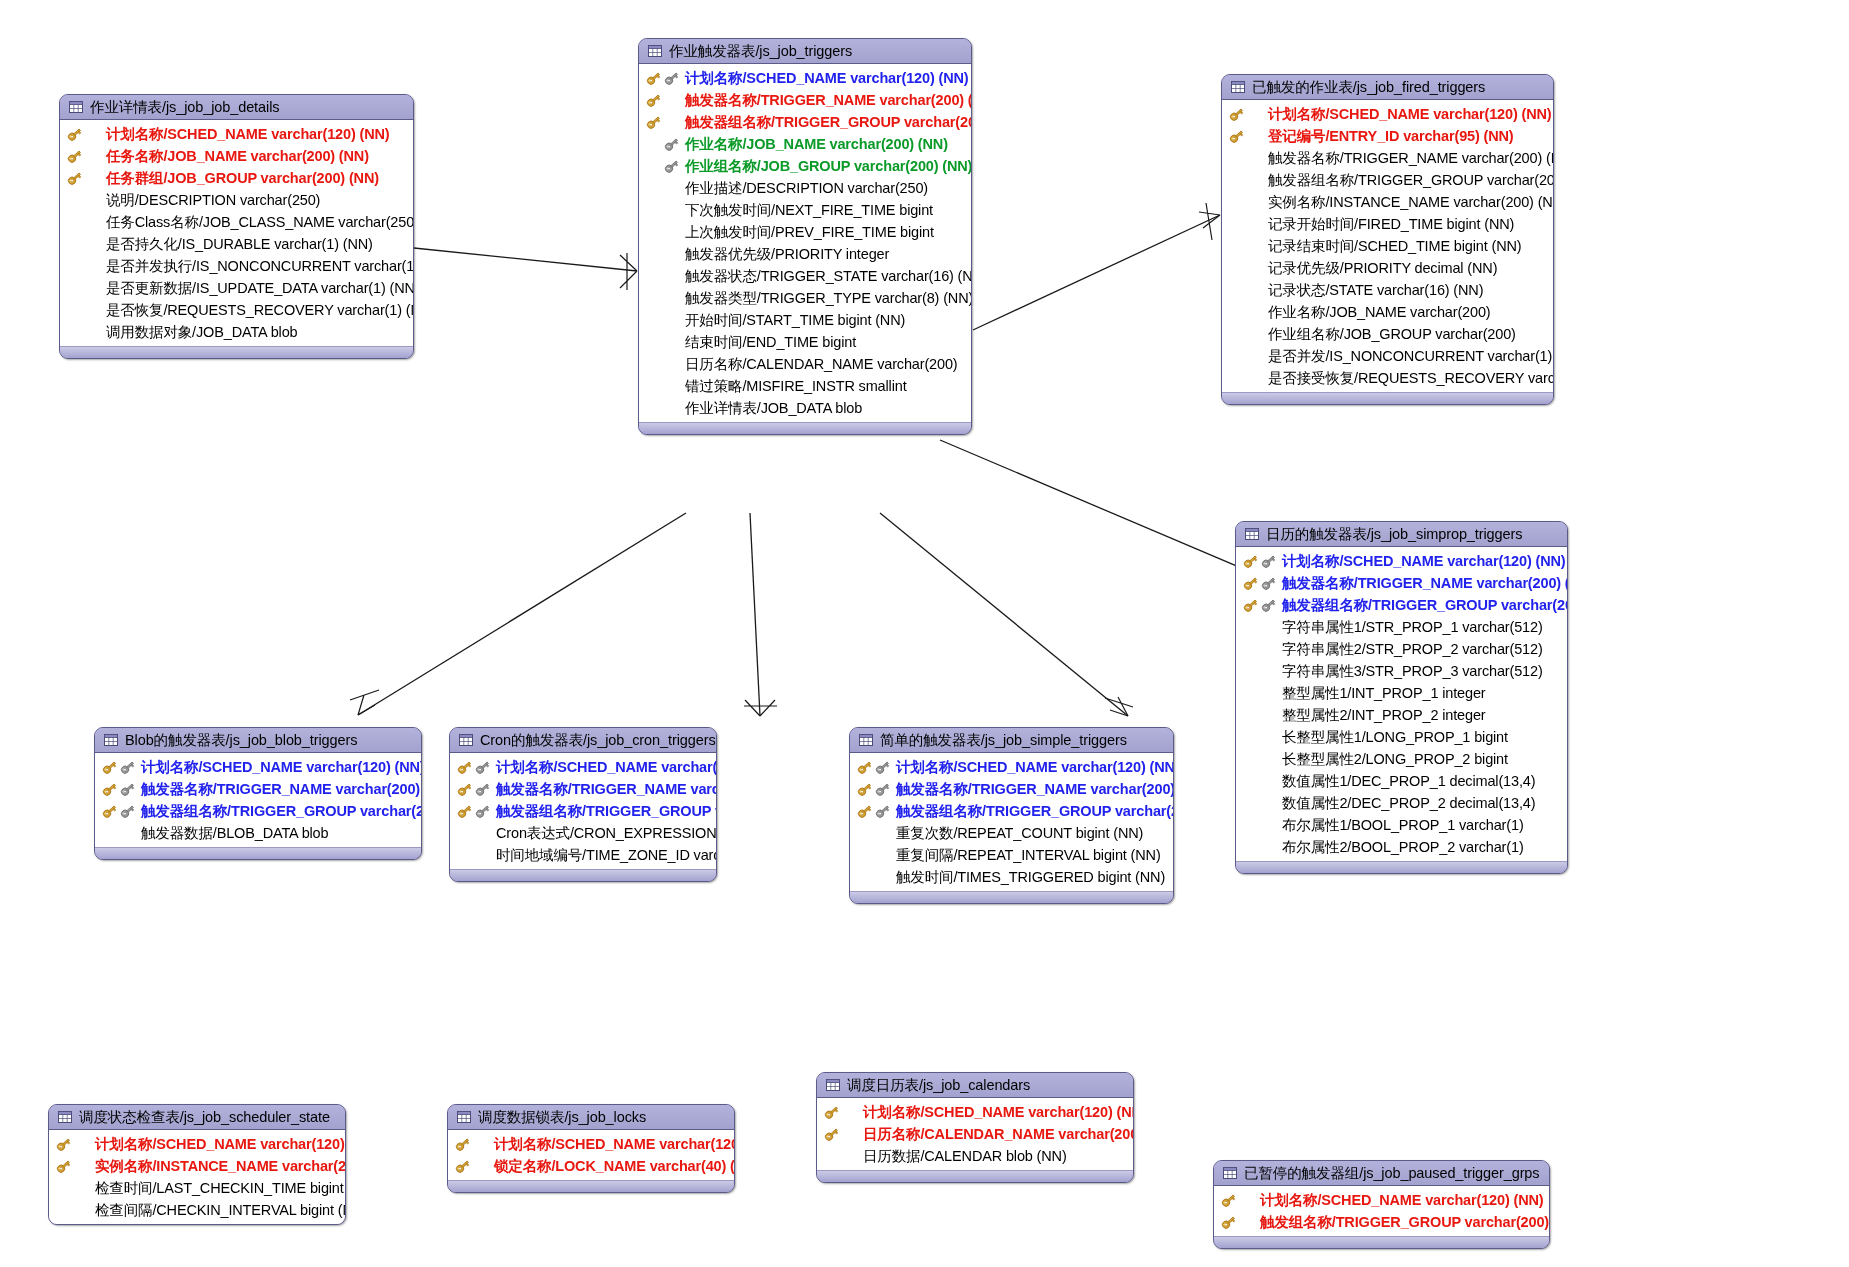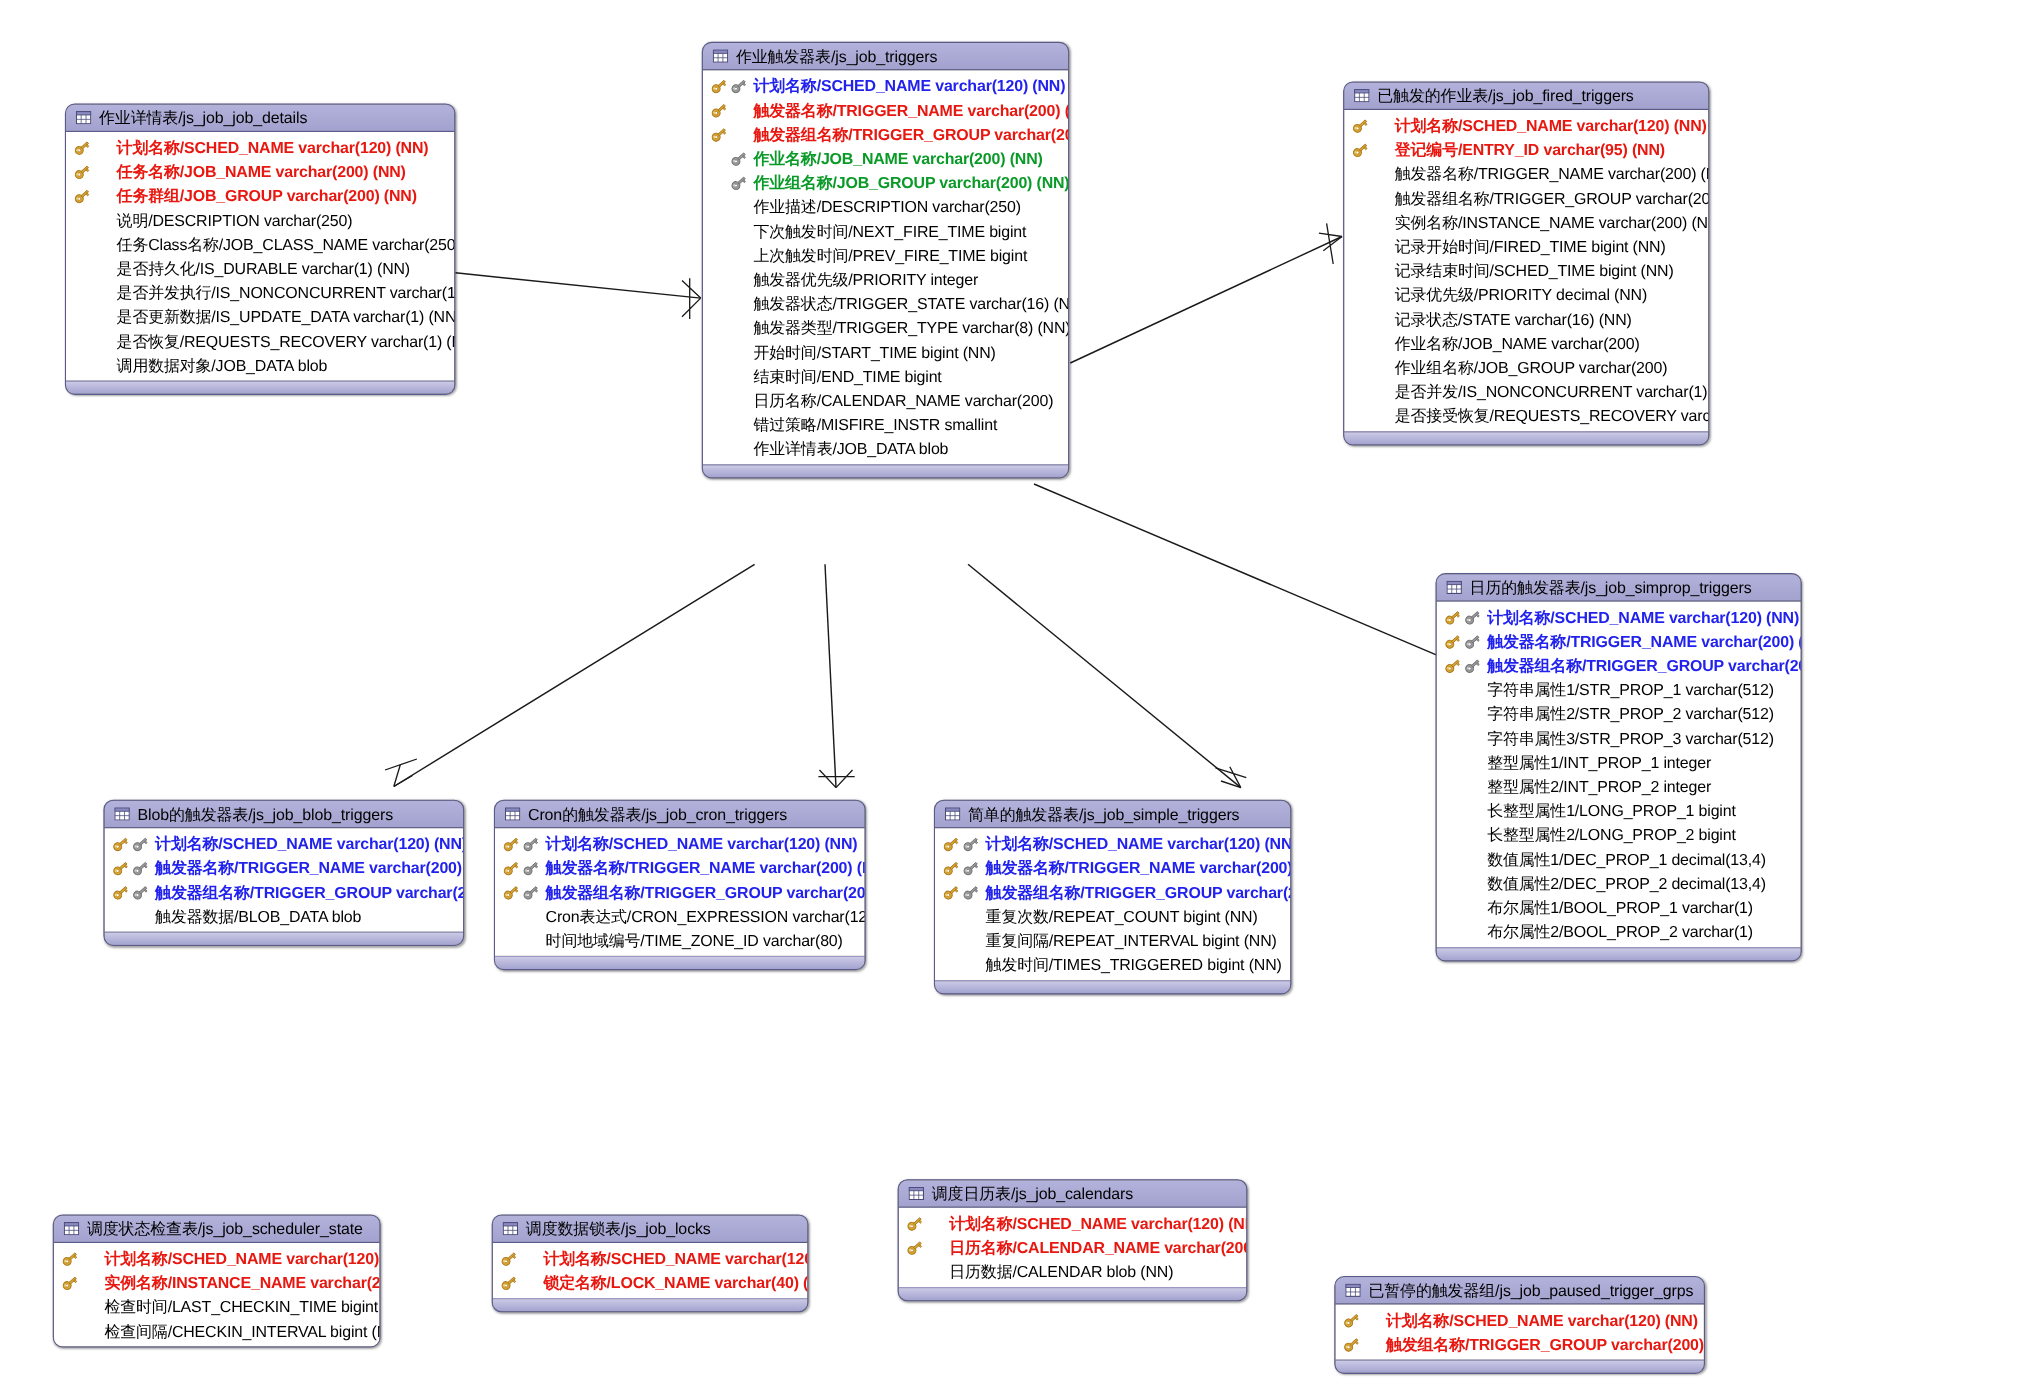--- a/index.html
+++ b/index.html
@@ -18,21 +18,21 @@
   #lines {
     position: absolute;
     left: 0; top: 0;
     width: 1849px; height: 1267px;
     pointer-events: none;
     z-index: 1;
   }
   .entity {
     position: absolute;
     z-index: 2;
-    background: #737373;
+    background: #c4b5fd;
     border: 1px solid #5b5b8a;
     border-radius: 9px;
     box-shadow: 1px 1px 2px rgba(0,0,0,0.35);
     overflow: hidden;
   }
   .entity-header {
     display: flex;
     align-items: center;
     gap: 7px;
     background: #a9a8d4;
@@ -515,21 +515,21 @@
         <div class="attr plain">
           <span class="keycell">
             <span class="key-spacer"></span>
             <span class="key-spacer"></span>
           </span>
           <span class="attr-label">是否接受恢复/REQUESTS_RECOVERY varchar(1)</span>
         </div>
       </div>
       <div class="entity-footer"></div>
     </div>
-    <div class="entity" style="left: 1305px; top: 521px; width: 333px;">
+    <div class="entity" style="left: 1235px; top: 521px; width: 333px;">
       <div class="entity-header">
         <svg class="table-icon" viewBox="0 0 14 12">
           <rect x="0.5" y="0.5" width="13" height="11" fill="#ffffff" stroke="#4a4a7a" stroke-width="1"></rect>
           <rect x="0.5" y="0.5" width="13" height="3" fill="#8a89c0" stroke="#4a4a7a" stroke-width="0.8"></rect>
           <line x1="4.8" y1="3.5" x2="4.8" y2="11.5" stroke="#4a4a7a" stroke-width="0.7"></line>
           <line x1="9.2" y1="3.5" x2="9.2" y2="11.5" stroke="#4a4a7a" stroke-width="0.7"></line>
           <line x1="0.5" y1="7.5" x2="13.5" y2="7.5" stroke="#4a4a7a" stroke-width="0.7"></line>
         </svg>
         <span class="entity-title">日历的触发器表/js_job_simprop_triggers</span>
       </div>
@@ -767,21 +767,21 @@
         <div class="attr plain">
           <span class="keycell">
             <span class="key-spacer"></span>
             <span class="key-spacer"></span>
           </span>
           <span class="attr-label">触发器数据/BLOB_DATA blob</span>
         </div>
       </div>
       <div class="entity-footer"></div>
     </div>
-    <div class="entity" style="left: 449px; top: 727px; width: 338px;">
+    <div class="entity" style="left: 449px; top: 727px; width: 268px;">
       <div class="entity-header">
         <svg class="table-icon" viewBox="0 0 14 12">
           <rect x="0.5" y="0.5" width="13" height="11" fill="#ffffff" stroke="#4a4a7a" stroke-width="1"></rect>
           <rect x="0.5" y="0.5" width="13" height="3" fill="#8a89c0" stroke="#4a4a7a" stroke-width="0.8"></rect>
           <line x1="4.8" y1="3.5" x2="4.8" y2="11.5" stroke="#4a4a7a" stroke-width="0.7"></line>
           <line x1="9.2" y1="3.5" x2="9.2" y2="11.5" stroke="#4a4a7a" stroke-width="0.7"></line>
           <line x1="0.5" y1="7.5" x2="13.5" y2="7.5" stroke="#4a4a7a" stroke-width="0.7"></line>
         </svg>
         <span class="entity-title">Cron的触发器表/js_job_cron_triggers</span>
       </div>

